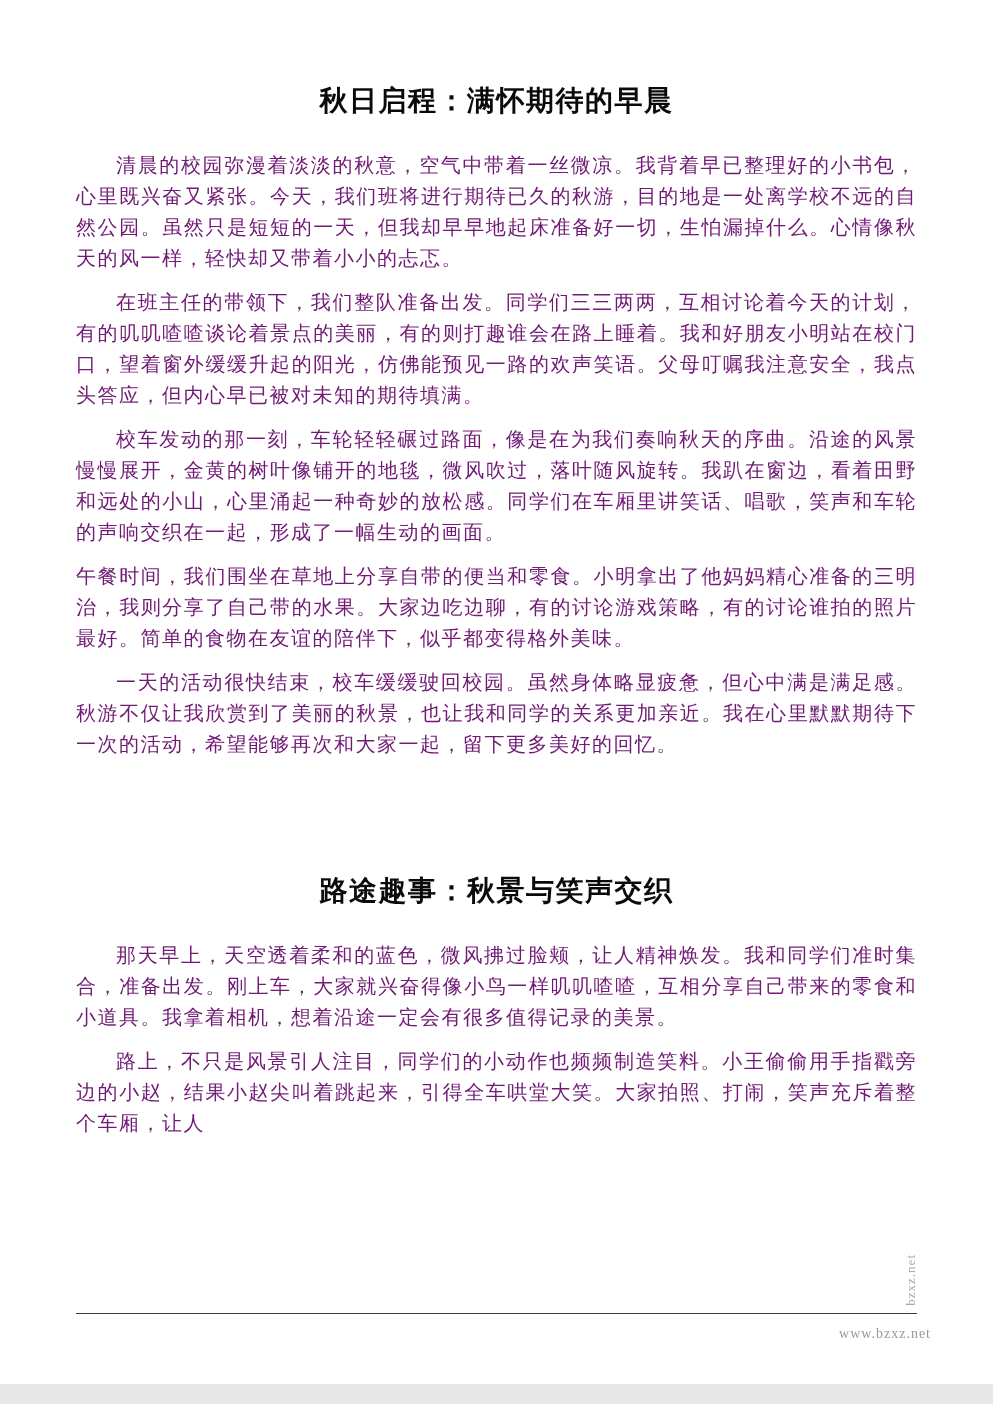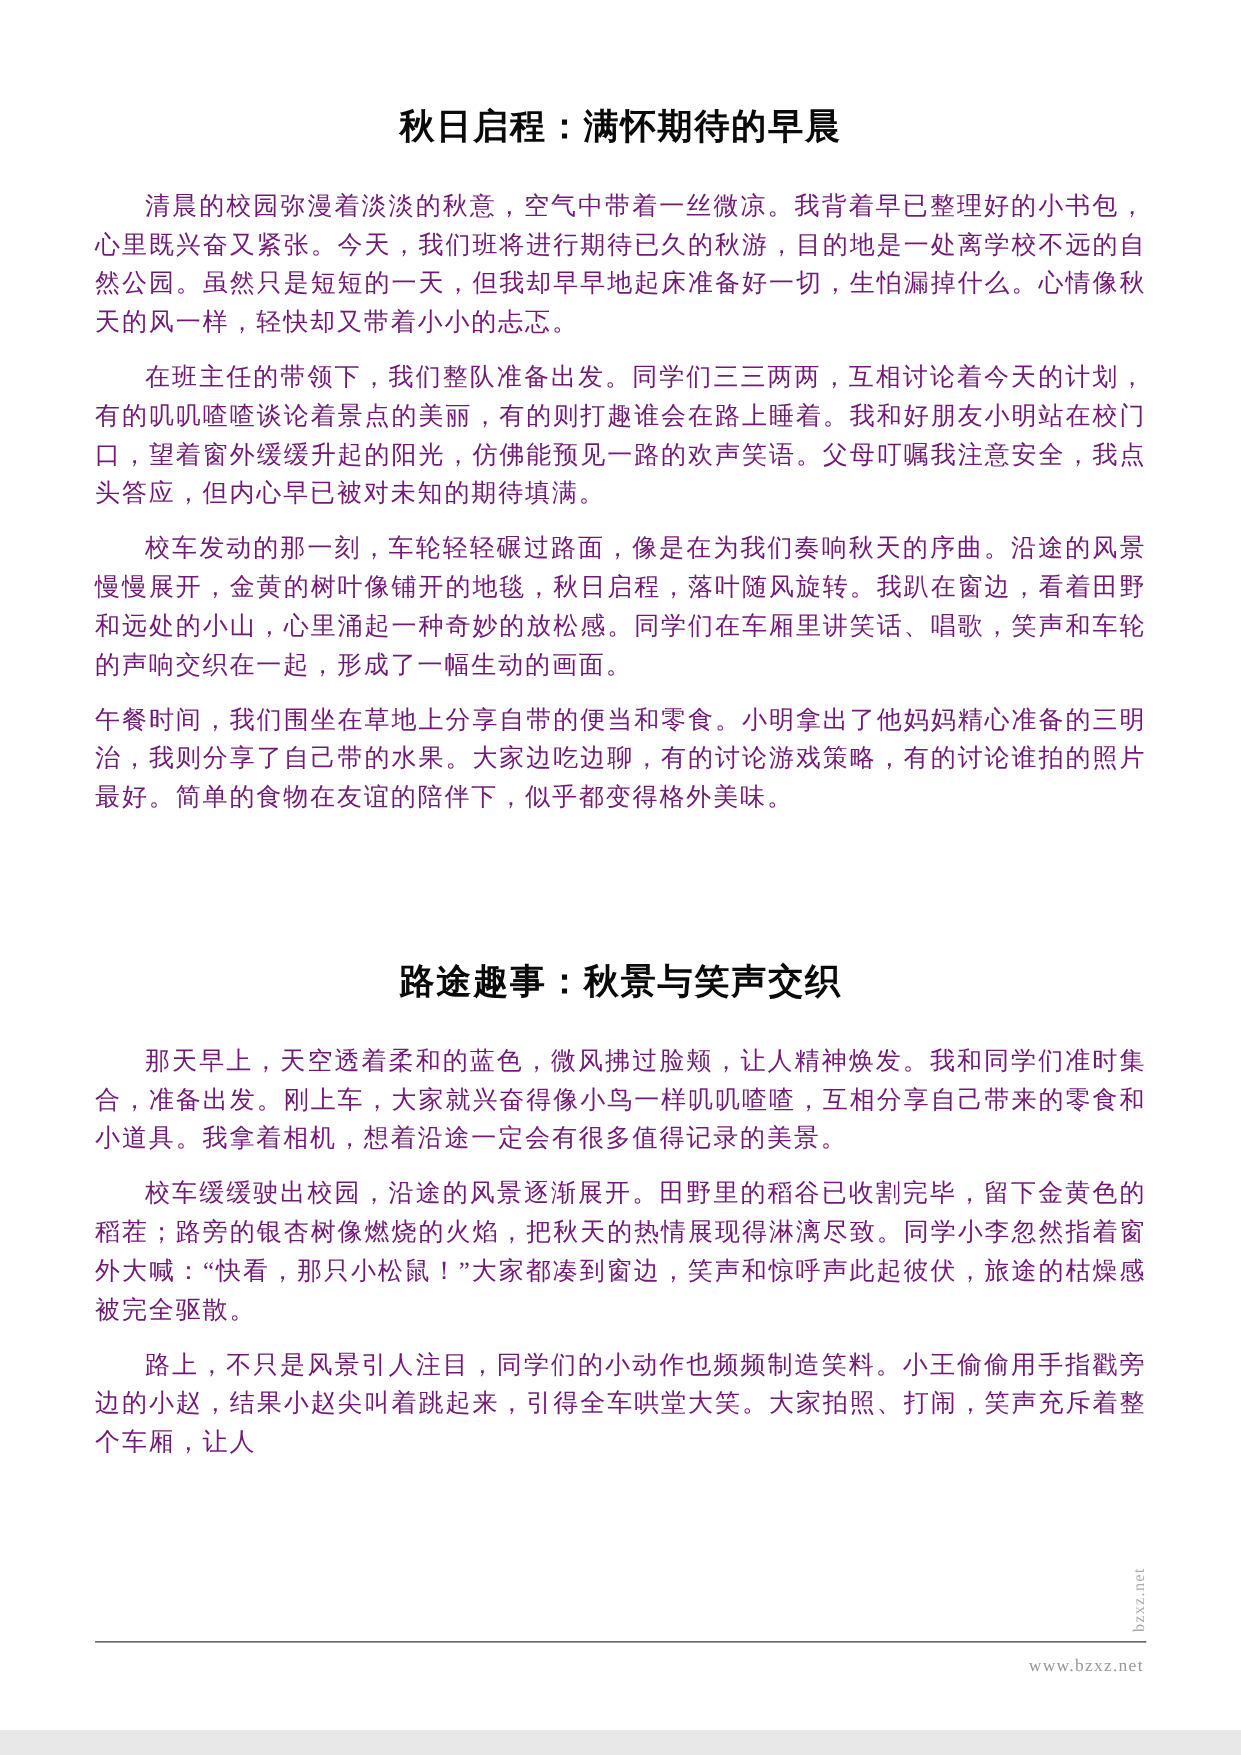--- a/index.html
+++ b/index.html
@@ -39,21 +39,21 @@
   .footer-divider {
     position: absolute;
     left: 76px;
     right: 76px;
     bottom: 70px;
     border-top: 1px solid #3a3a3a;
     height: 0;
   }
   .watermark-url {
     position: absolute;
-    right: 78px;
+    right: 62px;
     bottom: 42px;
     font-size: 14px;
     letter-spacing: 1px;
     color: #999999;
     font-family: "Liberation Serif", "DejaVu Serif", serif;
   }
   .watermark-vertical {
     position: absolute;
     right: 74px;
     bottom: 78px;
@@ -67,27 +67,27 @@
 </style>
 </head>
 <body>
 
 <div class="page">
   <div class="content">
       <section class="doc-section">
         <h1 class="section-title">秋日启程：满怀期待的早晨</h1>
         <p class="para">清晨的校园弥漫着淡淡的秋意，空气中带着一丝微凉。我背着早已整理好的小书包，心里既兴奋又紧张。今天，我们班将进行期待已久的秋游，目的地是一处离学校不远的自然公园。虽然只是短短的一天，但我却早早地起床准备好一切，生怕漏掉什么。心情像秋天的风一样，轻快却又带着小小的忐忑。</p>
         <p class="para">在班主任的带领下，我们整队准备出发。同学们三三两两，互相讨论着今天的计划，有的叽叽喳喳谈论着景点的美丽，有的则打趣谁会在路上睡着。我和好朋友小明站在校门口，望着窗外缓缓升起的阳光，仿佛能预见一路的欢声笑语。父母叮嘱我注意安全，我点头答应，但内心早已被对未知的期待填满。</p>
-        <p class="para">校车发动的那一刻，车轮轻轻碾过路面，像是在为我们奏响秋天的序曲。沿途的风景慢慢展开，金黄的树叶像铺开的地毯，秋日启程，落叶随风旋转。我趴在窗边，看着田野和远处的小山，心里涌起一种奇妙的放松感。同学们在车厢里讲笑话、唱歌，笑声和车轮的声响交织在一起，形成了一幅生动的画面。</p>
+        <p class="para">校车发动的那一刻，车轮轻轻碾过路面，像是在为我们奏响秋天的序曲。沿途的风景慢慢展开，金黄的树叶像铺开的地毯，微风吹过，落叶随风旋转。我趴在窗边，看着田野和远处的小山，心里涌起一种奇妙的放松感。同学们在车厢里讲笑话、唱歌，笑声和车轮的声响交织在一起，形成了一幅生动的画面。</p>
         <p class="para no-indent">午餐时间，我们围坐在草地上分享自带的便当和零食。小明拿出了他妈妈精心准备的三明治，我则分享了自己带的水果。大家边吃边聊，有的讨论游戏策略，有的讨论谁拍的照片最好。简单的食物在友谊的陪伴下，似乎都变得格外美味。</p>
+        <p class="para">一天的活动很快结束，校车缓缓驶回校园。虽然身体略显疲惫，但心中满是满足感。秋游不仅让我欣赏到了美丽的秋景，也让我和同学的关系更加亲近。我在心里默默期待下一次的活动，希望能够再次和大家一起，留下更多美好的回忆。</p>
       </section>
       <section class="doc-section">
         <h1 class="section-title">路途趣事：秋景与笑声交织</h1>
         <p class="para">那天早上，天空透着柔和的蓝色，微风拂过脸颊，让人精神焕发。我和同学们准时集合，准备出发。刚上车，大家就兴奋得像小鸟一样叽叽喳喳，互相分享自己带来的零食和小道具。我拿着相机，想着沿途一定会有很多值得记录的美景。</p>
-        <p class="para">校车缓缓驶出校园，沿途的风景逐渐展开。田野里的稻谷已收割完毕，留下金黄色的稻茬；路旁的银杏树像燃烧的火焰，把秋天的热情展现得淋漓尽致。同学小李忽然指着窗外大喊：“快看，那只小松鼠！”大家都凑到窗边，笑声和惊呼声此起彼伏，旅途的枯燥感被完全驱散。</p>
         <p class="para">路上，不只是风景引人注目，同学们的小动作也频频制造笑料。小王偷偷用手指戳旁边的小赵，结果小赵尖叫着跳起来，引得全车哄堂大笑。大家拍照、打闹，笑声充斥着整个车厢，让人</p>
       </section>
     </div>
 
   <div class="footer-divider"></div>
   <div class="watermark-vertical">bzxz.net</div>
   <div class="watermark-url">www.bzxz.net</div>
 </div>
 
 </body></html>

